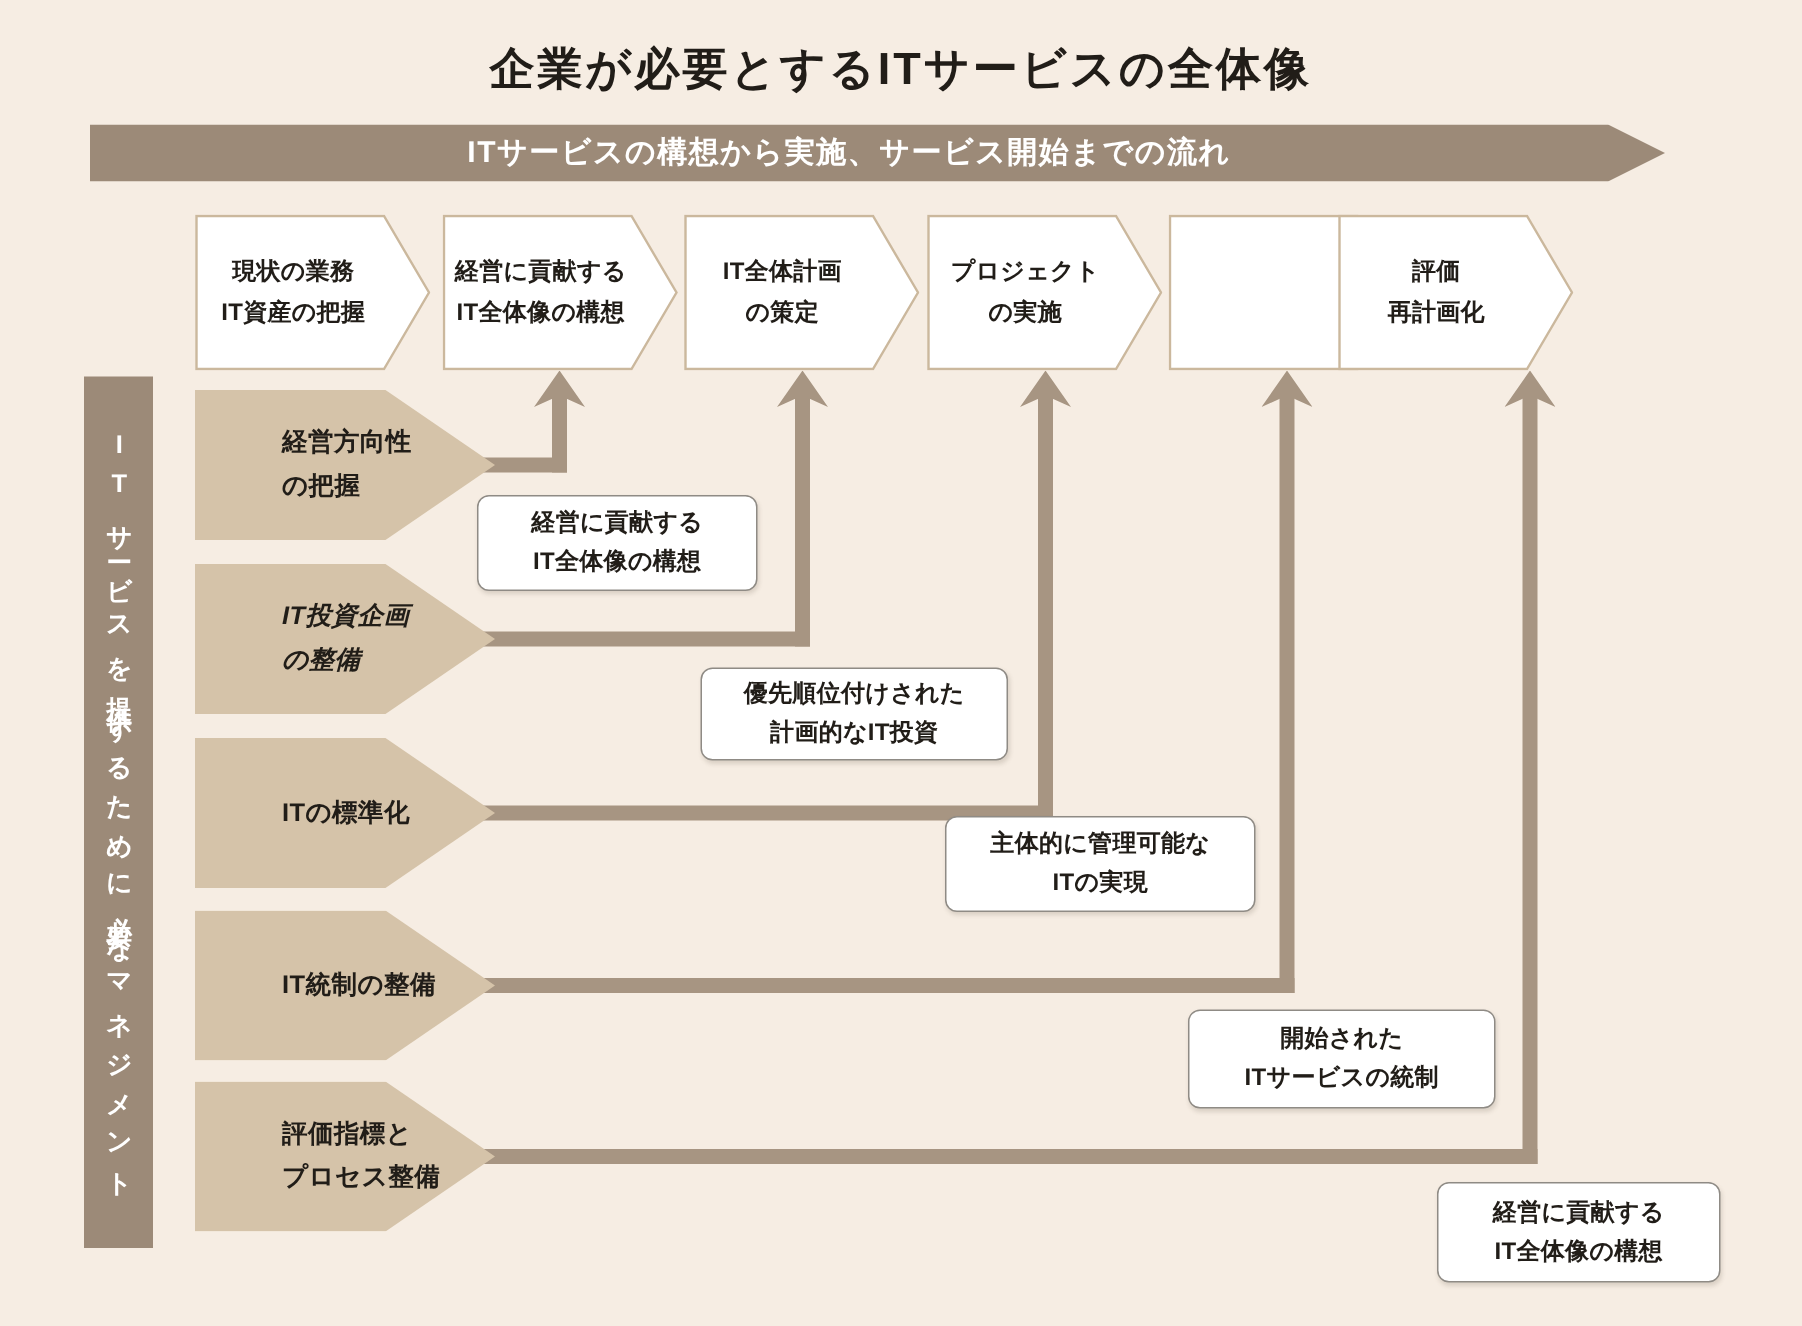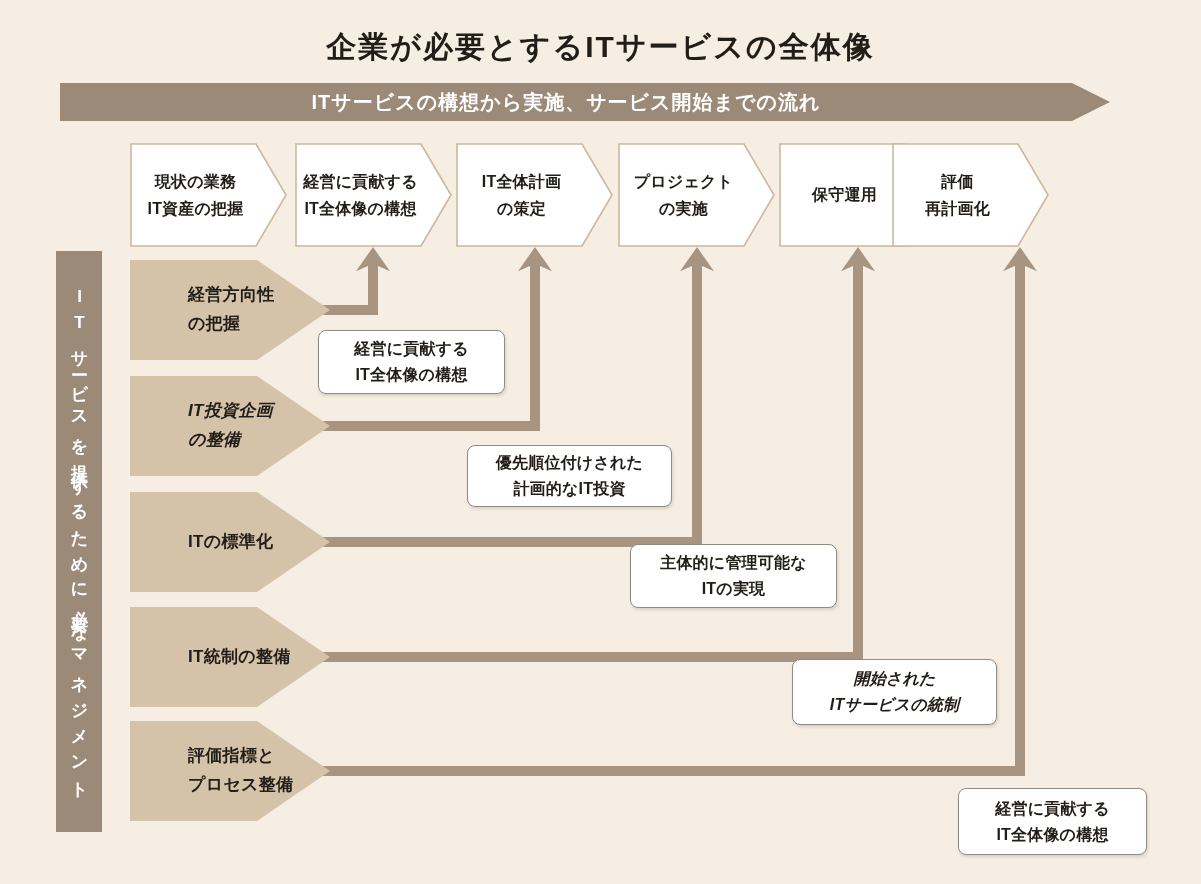--- a/index.html
+++ b/index.html
@@ -116,21 +116,20 @@
     <svg width="157" height="104" viewBox="0 0 157 104">
         <polygon class="chev-poly" points="1,1 126,1 156,52 126,103 1,103"></polygon>
       </svg>
     <div class="lbl">プロジェクト
 の実施</div>
   </div>
   <div class="abs chevron" style="left:779px;">
     <svg width="157" height="104" viewBox="0 0 157 104">
         <polygon class="chev-poly" points="1,1 126,1 156,52 126,103 1,103"></polygon>
       </svg>
-    <div class="lbl">保守運用</div>
   </div>
   <div class="abs chevron" style="left:892px;">
     <svg width="157" height="104" viewBox="0 0 157 104">
         <polygon class="chev-poly" points="1,1 126,1 156,52 126,103 1,103"></polygon>
       </svg>
     <div class="lbl">評価
 再計画化</div>
   </div>
 
   <div class="abs sidebar">
@@ -175,18 +174,18 @@
     <div class="lbl">評価指標と
 プロセス整備</div>
   </div>
 
   <div class="abs obox" style="left:318px; top:330px; width:185px; height:62px;">経営に貢献する
 IT全体像の構想</div>
   <div class="abs obox" style="left:467px; top:445px; width:203px; height:60px;">優先順位付けされた
 計画的なIT投資</div>
   <div class="abs obox" style="left:630px; top:544px; width:205px; height:62px;">主体的に管理可能な
 ITの実現</div>
-  <div class="abs obox" style="left:792px; top:659px; width:203px; height:64px;font-style:italic;">開始された
+  <div class="abs obox" style="left:792px; top:673px; width:203px; height:64px;">開始された
 ITサービスの統制</div>
   <div class="abs obox" style="left:958px; top:788px; width:187px; height:65px;">経営に貢献する
 IT全体像の構想</div>
 
 </div>
 
 </body></html>

